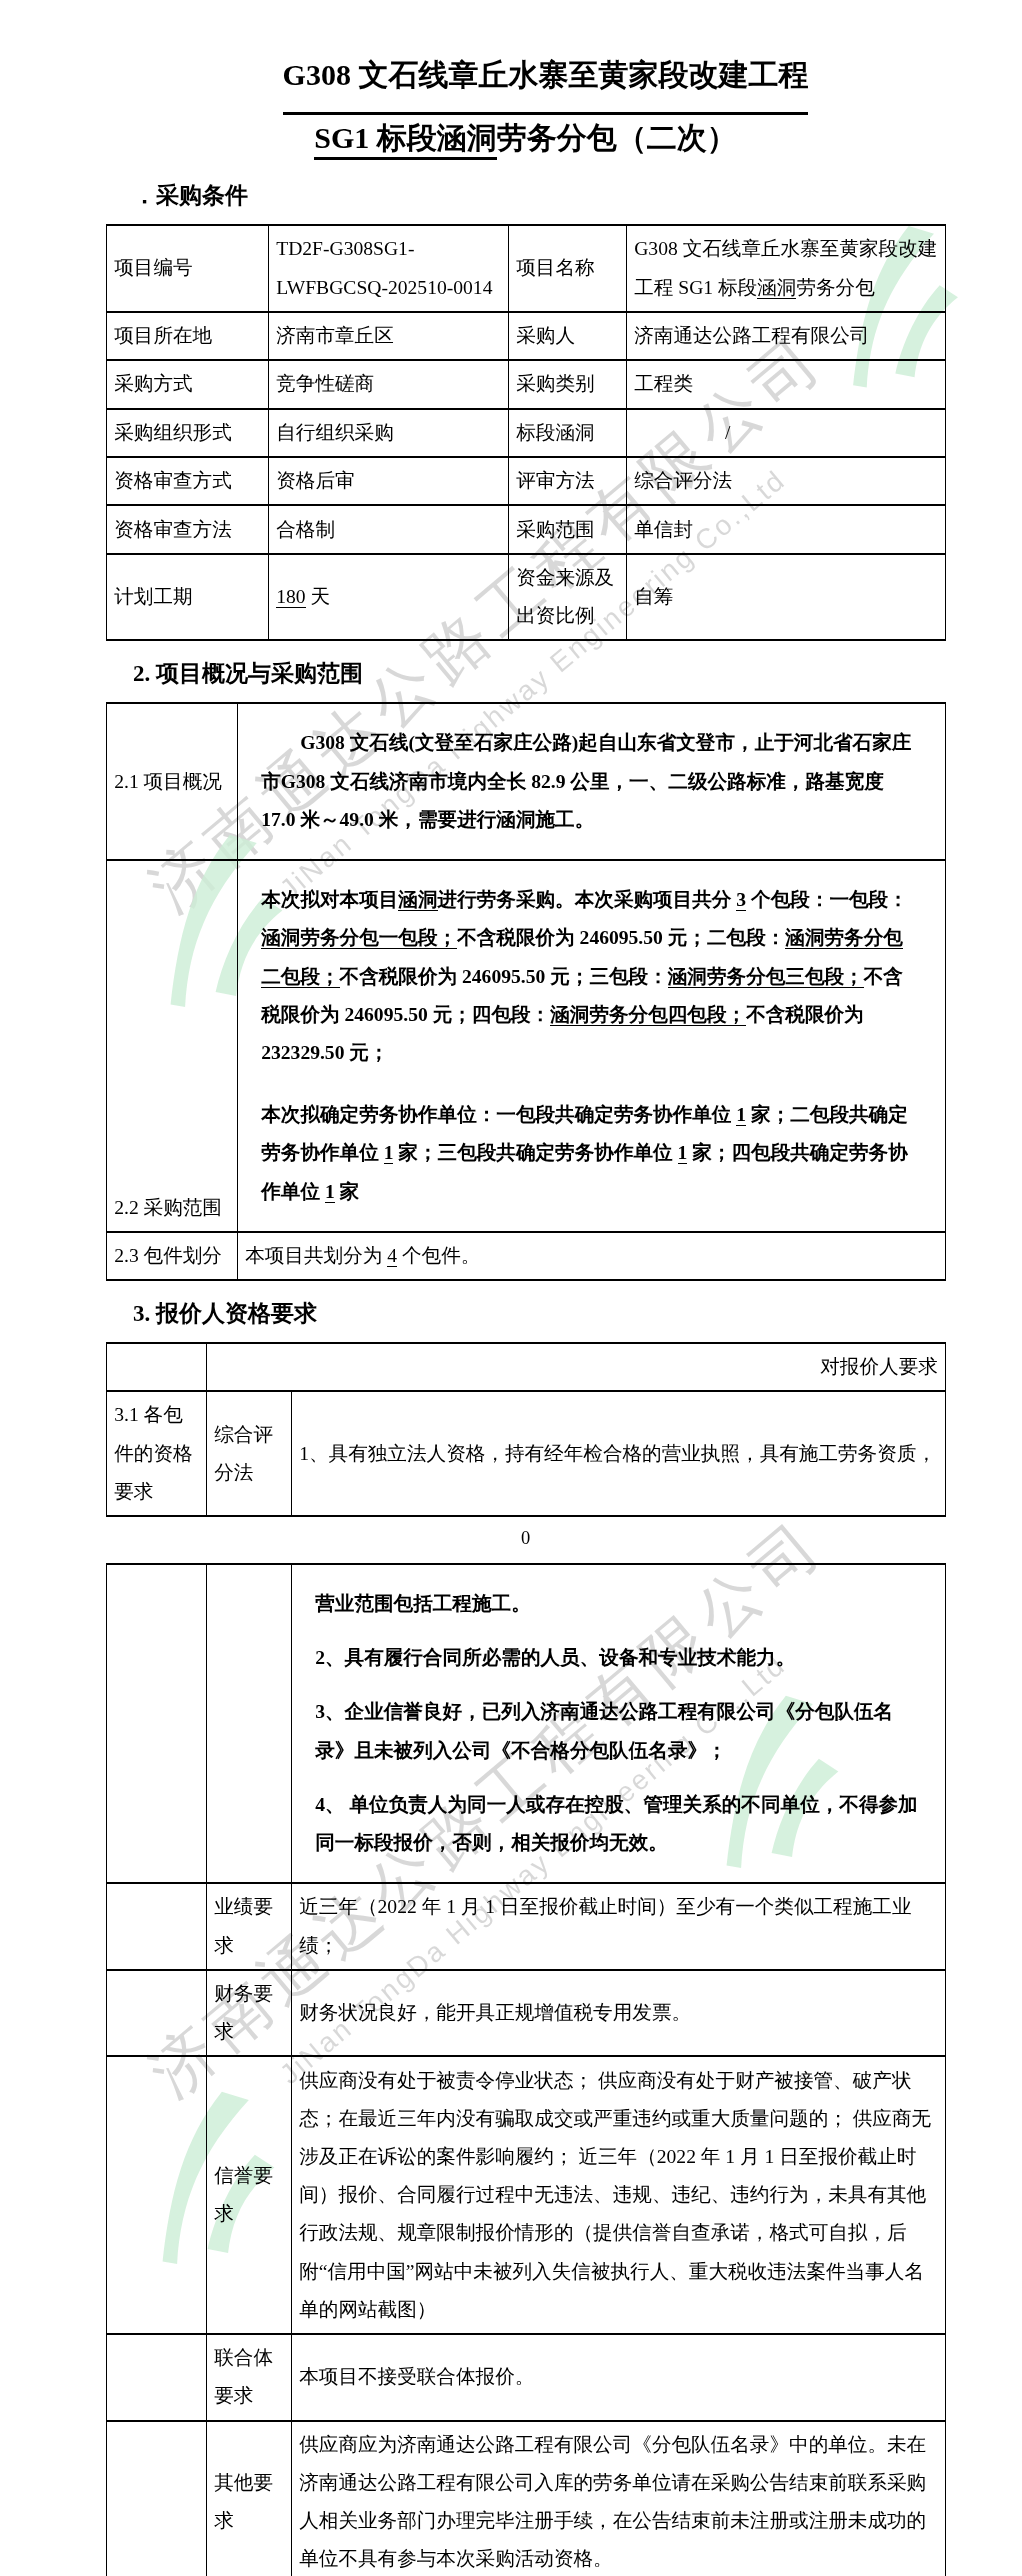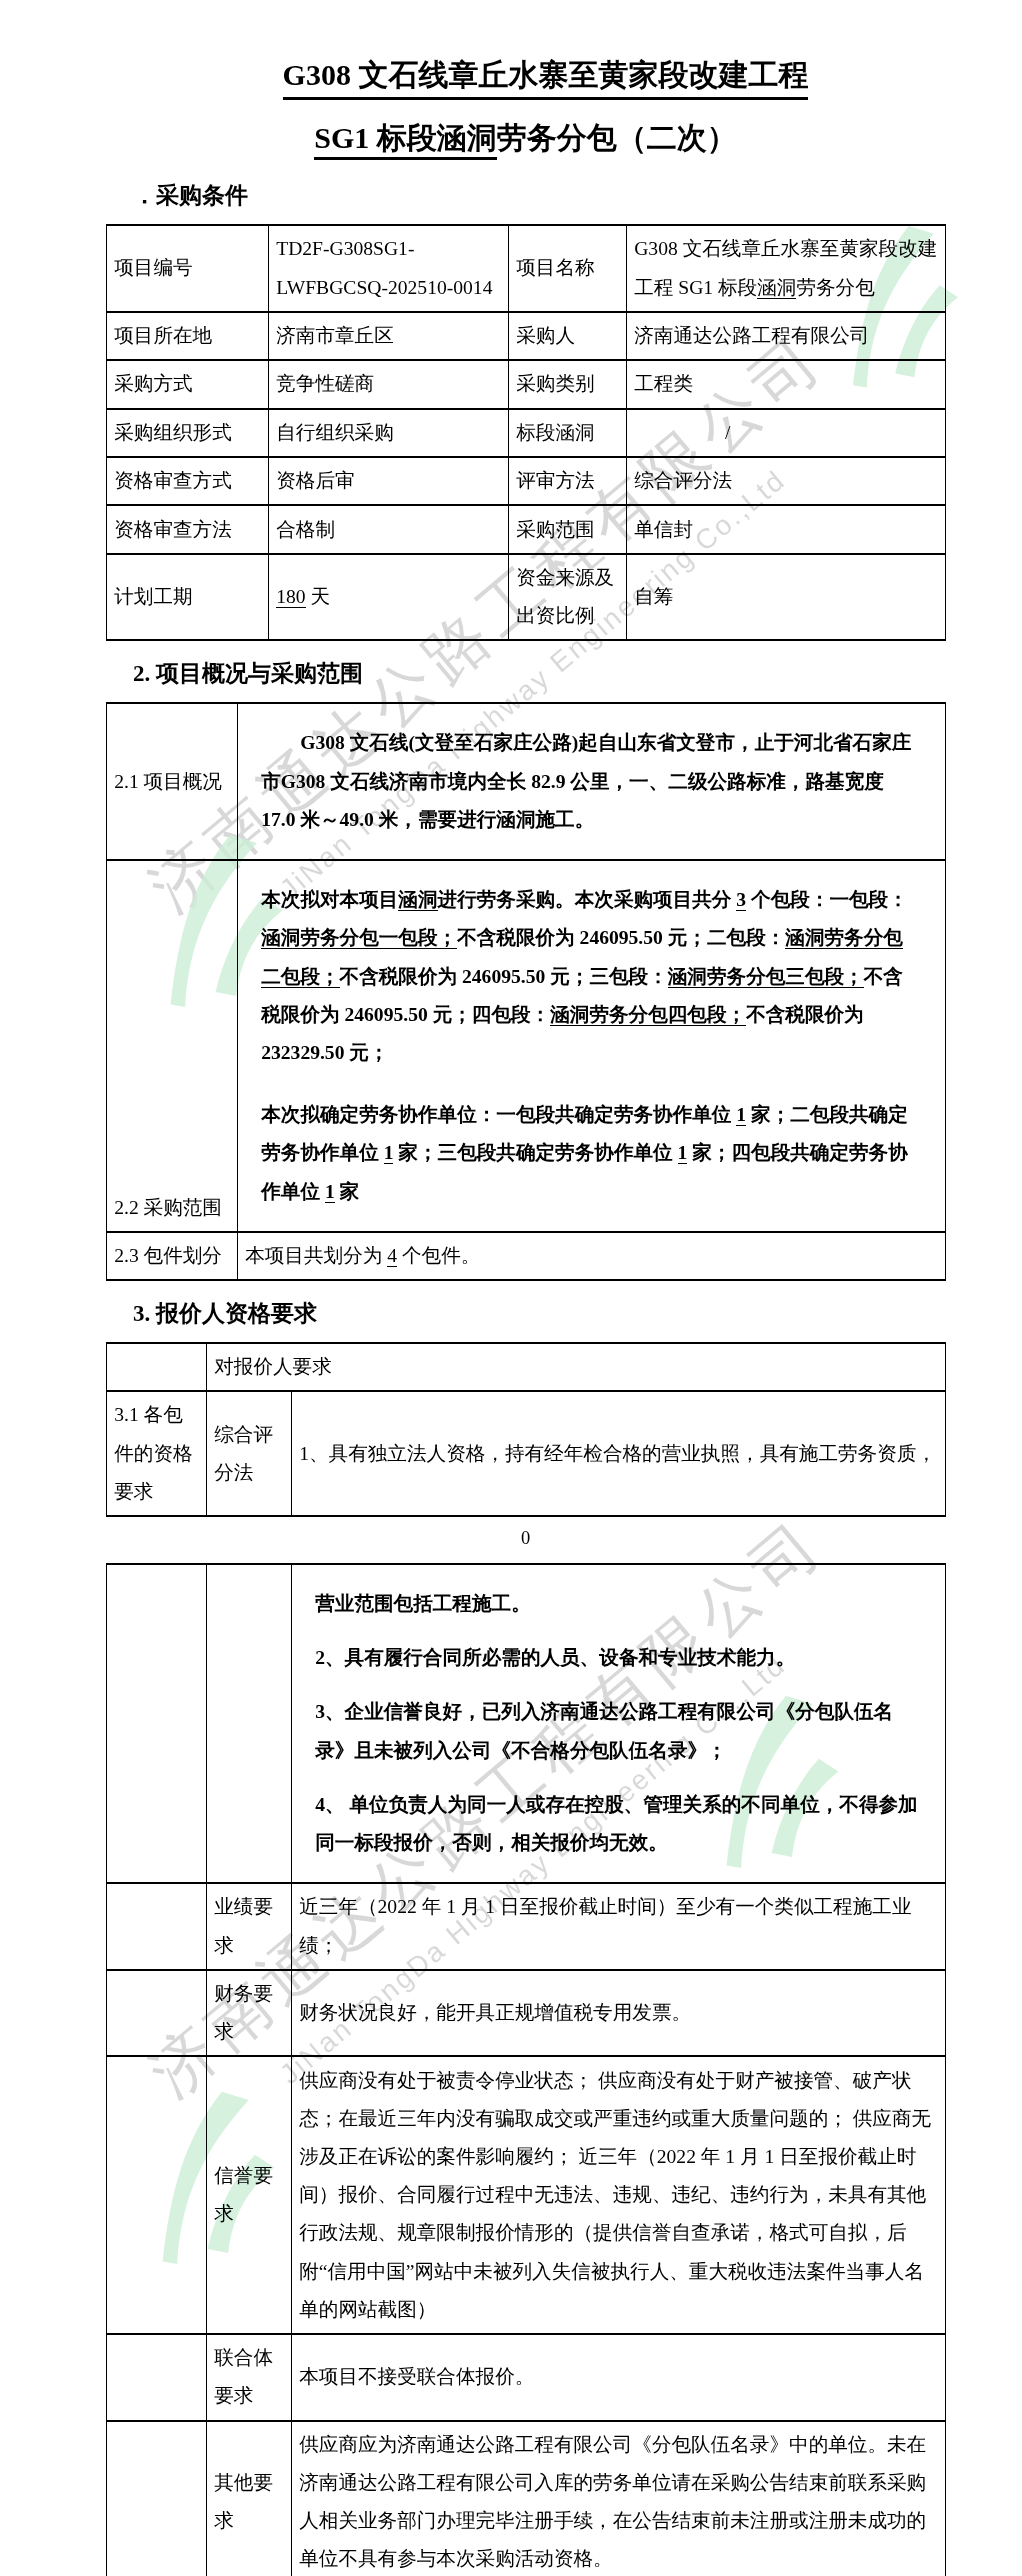--- a/index.html
+++ b/index.html
@@ -18,21 +18,21 @@
     position:absolute;width:845px;text-align:center;
     transform:rotate(-40deg);color:#9b9b9b;opacity:.38;
   }
   .wm-cn{font-size:63px;letter-spacing:8.2px;white-space:nowrap;}
   .wm-en{font-size:28px;letter-spacing:2.6px;margin-top:17.5px;white-space:nowrap;font-family:"Liberation Sans",sans-serif;}
   .logo{position:absolute;opacity:.8;transform:rotate(-12deg);}
   
   .content{position:relative;z-index:1;padding:56px 77px 0 106px;}
   .doc-title{text-align:center;font-weight:bold;font-size:30px;line-height:1.25;}
   .tl{display:block;margin-bottom:25px;}
-  .u-full{border-bottom:3.1px solid #000;padding-bottom:6px;margin-left:40px;}
+  .u-full{border-bottom:3.1px solid #000;padding-bottom:21px;margin-left:40px;}
   .ru{border-bottom:1.5px solid currentColor;text-align:right;}
   .doc-title .ru{border-bottom-width:3.1px;padding-bottom:3.1px;}
   .sec-h{font-size:23px;font-weight:bold;margin:17.5px 0 13.4px 27px;line-height:1.3;}
   .pgnum{text-align:center;font-size:18.5px;margin:11.3px 0 13.4px 0;}
   
   table.doc{
     border-collapse:collapse;table-layout:fixed;width:840px;
     font-size:19.6px;
   }
   table.doc td{
@@ -42,21 +42,21 @@
     vertical-align:middle;
     line-height:1.95;
     word-break:break-word;
     overflow:hidden;
   }
   table.doc{border:1.5px solid #000;}
   td.tight{padding:4.1px 2.1px;}
   .cellp{margin:16px;font-weight:bold;}
   .cellp.gap{margin-top:24px;}
   .ind{text-indent:39px;}
-  .center{text-align:left;}
+  .center{text-align:right;}
   .ba{word-break:break-all;}
 </style>
 </head>
 <body>
 
 <div class="page">
 
   <div class="wm-layer">
     <div class="wm" style="left:77px;top:577px;">
       <div class="wm-cn">济南通达公路工程有限公司</div>

